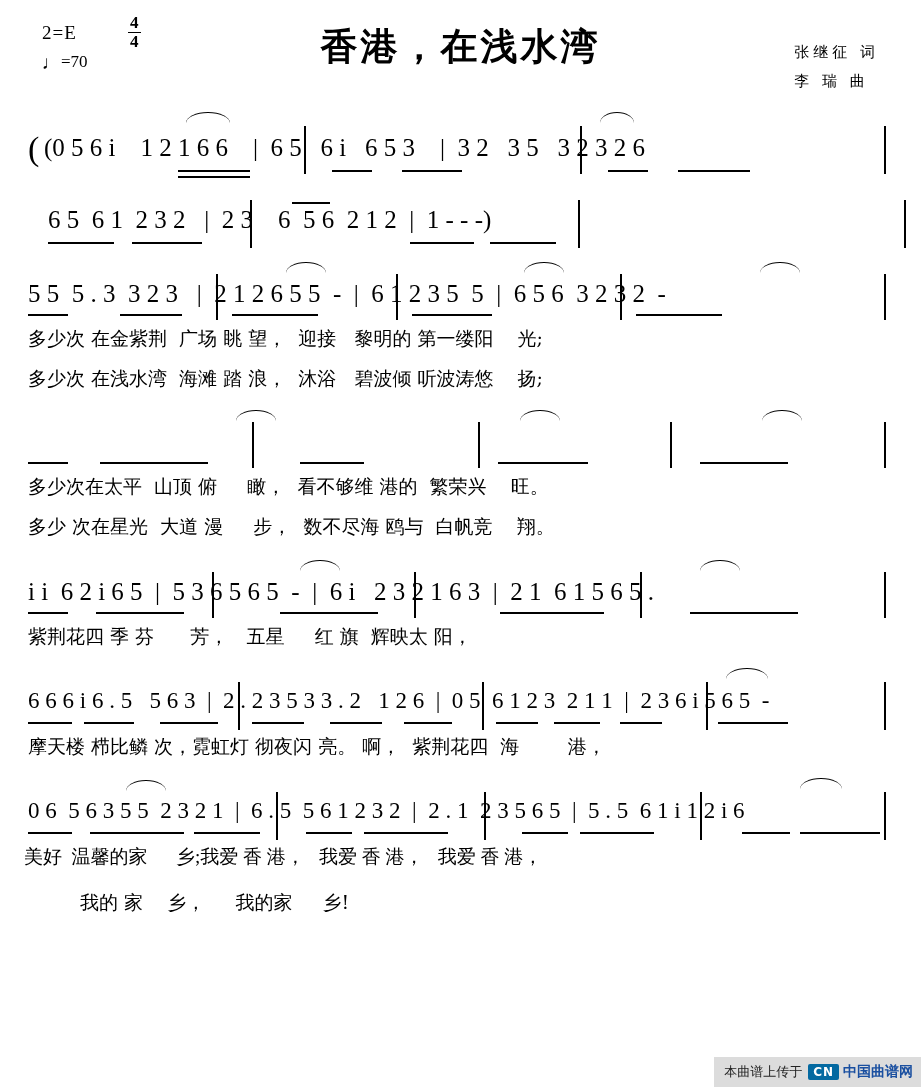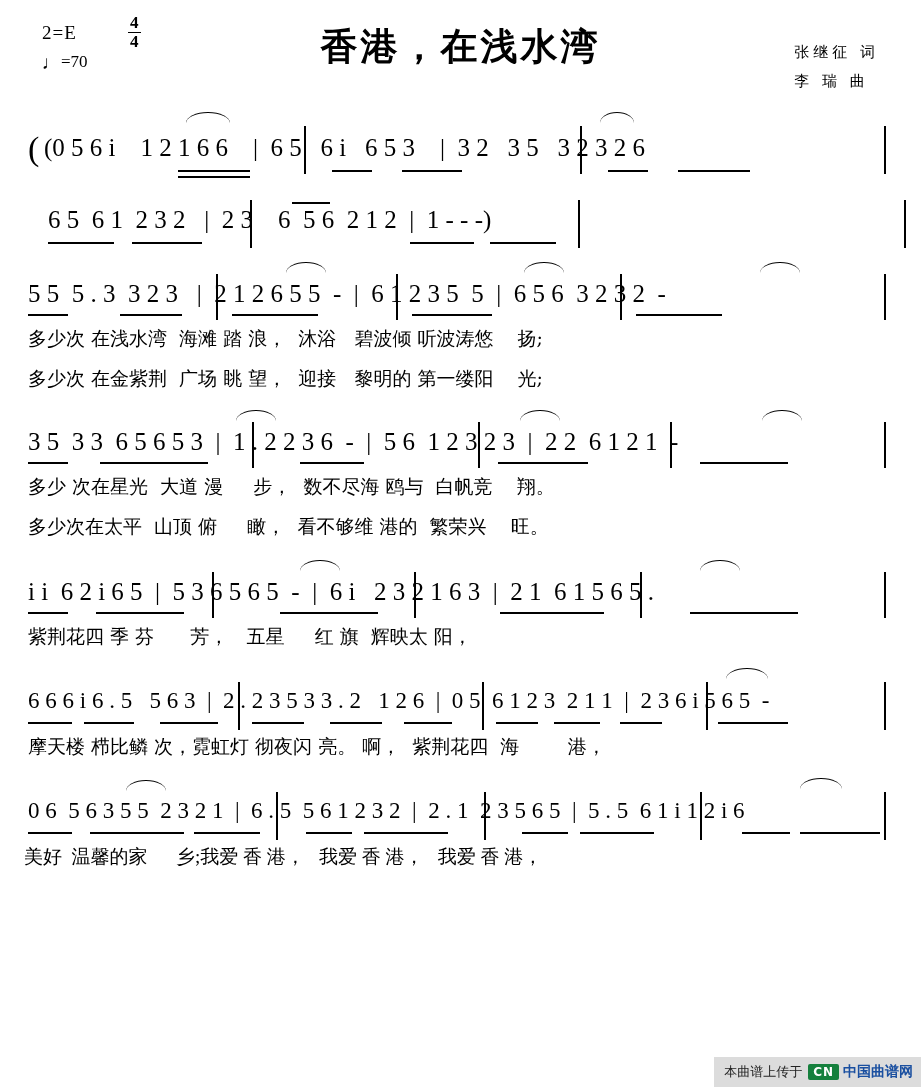--- a/index.html
+++ b/index.html
@@ -147,21 +147,21 @@
     display: flex;
     align-items: center;
     background: #dcdcdc;
     padding: 2px 8px 2px 10px;
     font-family: "DejaVu Sans", sans-serif;
     font-size: 13px;
     color: #222;
   }
   .footer .cn-badge {
     display: inline-block;
-    background: #15803d;
+    background: #0369a1;
     color: #fff;
     font-weight: bold;
     font-size: 12px;
     padding: 1px 5px;
     border-radius: 2px;
     margin: 0 4px 0 6px;
     letter-spacing: 1px;
   }
   .footer .site {
     color: #1a4fa0;
@@ -235,48 +235,47 @@
         <span class="beam" style="left:120px; top:52px; width:62px;"></span>
         <span class="beam" style="left:232px; top:52px; width:86px;"></span>
         <span class="beam" style="left:412px; top:52px; width:80px;"></span>
         <span class="beam" style="left:636px; top:52px; width:86px;"></span>
         <span class="bar" style="left:216px; top:12px; height:46px;"></span>
         <span class="bar" style="left:396px; top:12px; height:46px;"></span>
         <span class="bar" style="left:620px; top:12px; height:46px;"></span>
         <span class="bar" style="left:884px; top:12px; height:46px;"></span>
       </div>
       <div class="lyric-row">
+        <span class="l" style="left:28px; top:2px;">多少次 在金紫荆  广场 眺 望，  迎接   黎明的 第一缕阳    光;</span>
+      </div>
+      <div class="lyric-row">
         <span class="l" style="left:28px; top:2px;">多少次 在浅水湾  海滩 踏 浪，  沐浴   碧波倾 听波涛悠    扬;</span>
-      </div>
-      <div class="lyric-row">
-        <span class="l" style="left:28px; top:2px;">多少次 在金紫荆  广场 眺 望，  迎接   黎明的 第一缕阳    光;</span>
       </div>
     </div>
 
     <div class="system" style="height:150px;">
       <div class="notes-row" style="height:62px;">
-        <span class="n" style="left:28px; top:18px;">3 5  3 3  6 5 6 5 3  |  1 . 2 2 3 6  -  |  5 6  1 2 3 2 3  |  2 2  6 1 2 1  -</span>
         <span class="slur" style="left:236px; top:0px; width:40px;"></span>
         <span class="slur" style="left:520px; top:0px; width:40px;"></span>
         <span class="slur" style="left:762px; top:0px; width:40px;"></span>
         <span class="beam" style="left:28px; top:52px; width:40px;"></span>
         <span class="beam" style="left:100px; top:52px; width:108px;"></span>
         <span class="beam" style="left:300px; top:52px; width:64px;"></span>
         <span class="beam" style="left:498px; top:52px; width:90px;"></span>
         <span class="beam" style="left:700px; top:52px; width:88px;"></span>
         <span class="bar" style="left:252px; top:12px; height:46px;"></span>
         <span class="bar" style="left:478px; top:12px; height:46px;"></span>
         <span class="bar" style="left:670px; top:12px; height:46px;"></span>
         <span class="bar" style="left:884px; top:12px; height:46px;"></span>
       </div>
       <div class="lyric-row">
+        <span class="l" style="left:28px; top:2px;">多少次在太平  山顶 俯     瞰，  看不够维 港的  繁荣兴    旺。</span>
+      </div>
+      <div class="lyric-row">
         <span class="l" style="left:28px; top:2px;">多少 次在星光  大道 漫     步，  数不尽海 鸥与  白帆竞    翔。</span>
-      </div>
-      <div class="lyric-row">
-        <span class="l" style="left:28px; top:2px;">多少次在太平  山顶 俯     瞰，  看不够维 港的  繁荣兴    旺。</span>
       </div>
     </div>
 
     <div class="system" style="height:108px;">
       <div class="notes-row" style="height:62px;">
         <span class="n" style="left:28px; top:18px;">i i  6 2 i 6 5  |  5 3 6 5 6 5  -  |  6 i   2 3 2 1 6 3  |  2 1  6 1 5 6 5 .</span>
         <span class="slur" style="left:300px; top:0px; width:40px;"></span>
         <span class="slur" style="left:700px; top:0px; width:40px;"></span>
         <span class="beam" style="left:28px; top:52px; width:40px;"></span>
         <span class="beam" style="left:96px; top:52px; width:88px;"></span>
@@ -335,20 +334,23 @@
         <span class="bar" style="left:484px; top:14px; height:48px;"></span>
         <span class="bar" style="left:700px; top:14px; height:48px;"></span>
         <span class="bar" style="left:884px; top:14px; height:48px;"></span>
       </div>
       <div class="lyric-row">
         <span class="l" style="left:24px; top:2px;font-family:Liberation Serif, serif;">美好  温馨的家      乡;我爱 香 港，   我爱 香 港，   我爱 香 港，</span>
       </div>
     </div>
 
     <div class="system" style="height:110px;">
+      <div class="lyric-row">
+        <span class="l" style="left:80px; top:2px;">我的 家    乡，     我的家     乡!</span>
+      </div>
     </div>
 
   </div>
 
   <div class="footer">
     <span>本曲谱上传于</span>
     <span class="cn-badge">CN</span>
     <span class="site">中国曲谱网</span>
   </div>
 

